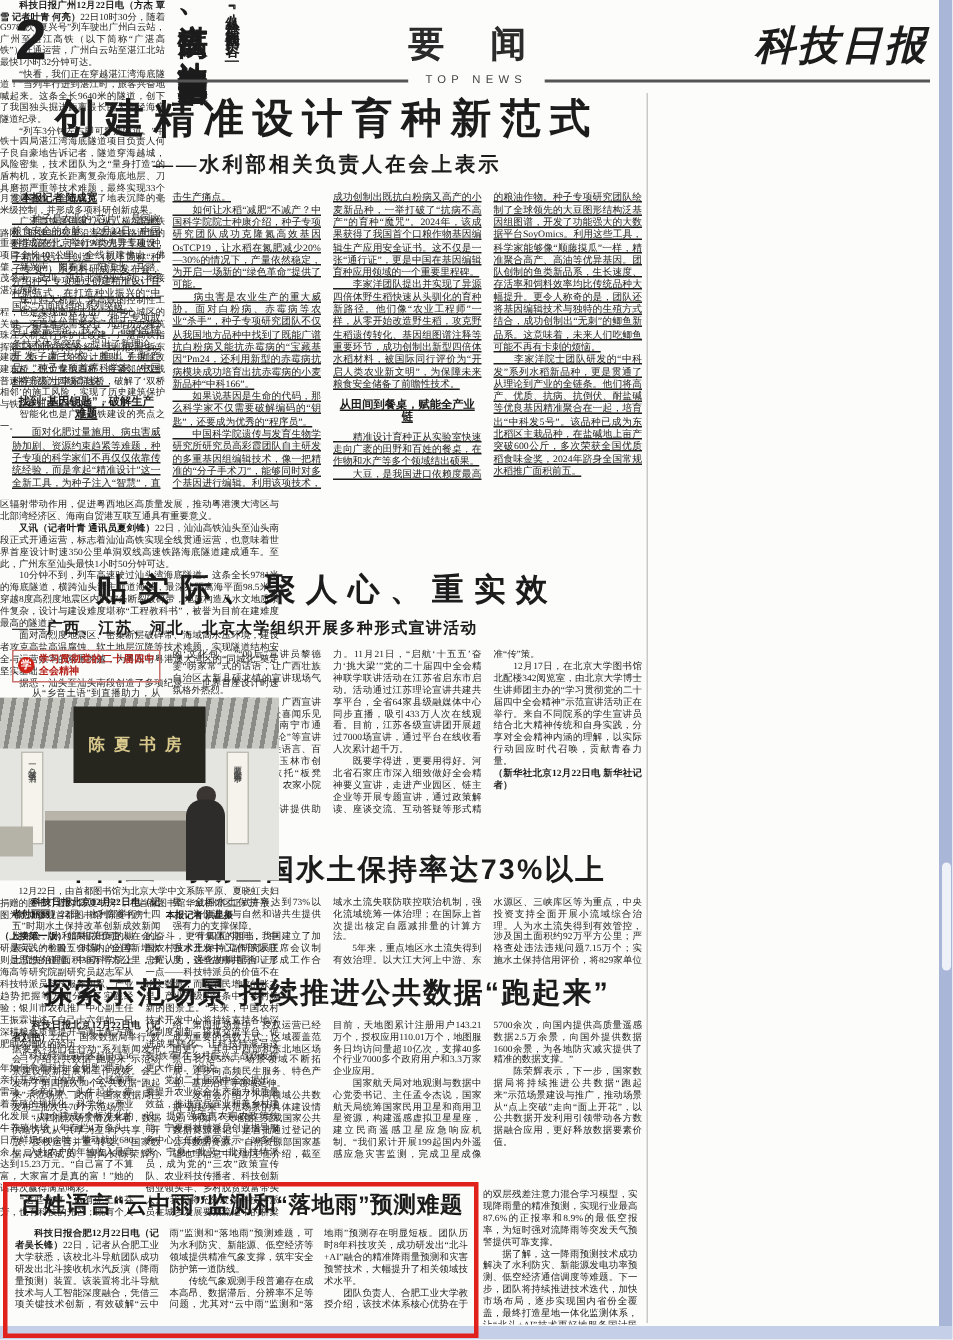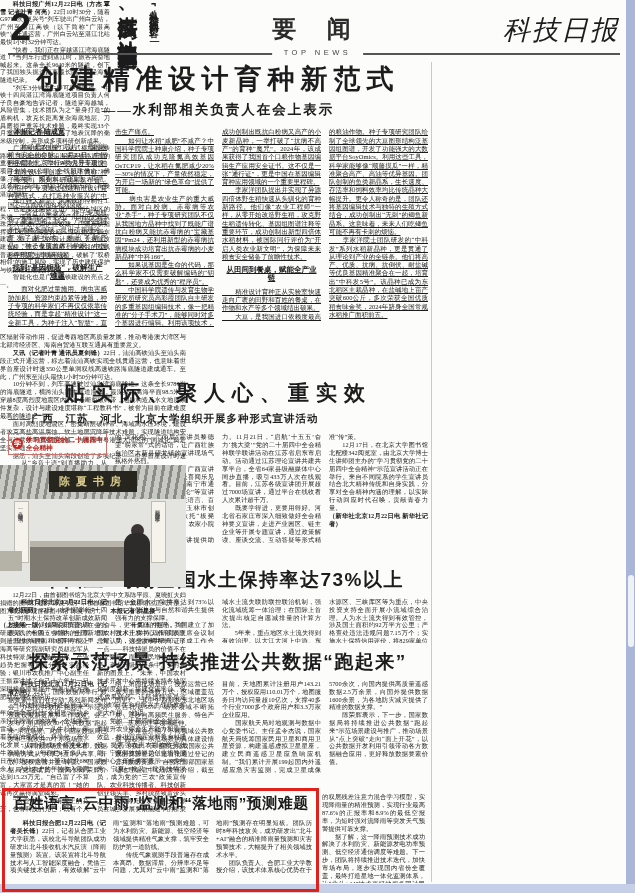--- a/index.html
+++ b/index.html
@@ -12,21 +12,21 @@
   .thumb{position:absolute;right:1px;top:575px;width:6px;height:72px;background:#eef1f8;border-radius:3px;}
   
   .pagenum{position:absolute;left:10px;top:8px;font-size:38px;font-weight:bold;line-height:1;}
   .dateblock{position:absolute;left:54px;top:15px;}
   .date{font-size:9px;font-weight:bold;}
   .editor{font-size:6.5px;color:#777;margin-top:4px;}
   .sec-cn{position:absolute;left:0;width:635px;top:13px;text-align:center;font-size:24px;font-weight:bold;letter-spacing:12px;color:#2b2b2b;}
   .hd-rule{position:absolute;left:8px;top:53px;width:612px;height:2px;background:#555;}
   .sec-en{position:absolute;left:50%;transform:translateX(-50%);top:48px;background:#fcfcfb;padding:0 12px;
           font-size:7.5px;font-weight:normal;letter-spacing:3.5px;color:#444;z-index:2;}
-  .masthead{position:absolute;right:16px;top:12px;font-size:27px;font-weight:normal;font-style:italic;letter-spacing:2px;}
+  .masthead{position:absolute;right:16px;top:12px;font-size:27px;font-weight:bold;font-style:italic;letter-spacing:2px;}
   .vrule{position:absolute;left:431px;top:62px;width:1px;height:820px;background:#c9c9c9;}
   
   .flow{white-space:pre-line;margin:0;}
   section{position:absolute;overflow:hidden;}
   .cols{column-gap:8px;overflow:hidden;text-align:justify;}
   p{margin:0;}
   b{font-weight:bold;}
   
   .main-art{left:8px;top:63px;width:420px;height:315px;}
   .h-main{font-size:27px;font-weight:bold;letter-spacing:6px;text-align:center;line-height:1.2;}
@@ -66,21 +66,21 @@
   .vhead{writing-mode:vertical-rl;text-orientation:upright;font-weight:bold;font-size:20px;letter-spacing:1px;
          margin-left:5px;height:328px;}
   .vkick{writing-mode:vertical-rl;text-orientation:upright;font-weight:bold;font-size:9.5px;letter-spacing:2px;
          margin-left:5px;height:322px;}
   .rail-wide{margin-top:5px;height:127px;font-size:6.3px;line-height:7.9px;text-align:justify;overflow:hidden;}
   
   .photo{margin-top:5px;position:relative;height:122px;background:linear-gradient(#dctsdcd8,#efefec);background-color:#e4e4e0;overflow:hidden;}
   .ceiling{position:absolute;top:0;left:0;right:0;height:34px;
            background:repeating-linear-gradient(100deg,#8a8a86 0 3px,#c9c9c4 3px 8px);}
   .plaque{position:absolute;top:6px;left:50%;transform:translateX(-50%);background:#26261f;color:#d9c98d;
-          font-size:11px;font-weight:bold;letter-spacing:6px;padding:3px 10px;white-space:nowrap;}
+          font-size:11px;font-weight:bold;letter-spacing:6px;padding:18px 10px;white-space:nowrap;}
   .scroll{position:absolute;top:36px;width:15px;height:62px;background:#f5f3eb;border:1px solid #bdbcb2;
           display:flex;justify-content:center;padding-top:4px;box-sizing:border-box;}
   .scroll span{writing-mode:vertical-rl;text-orientation:upright;font-size:5.5px;color:#444;letter-spacing:1px;}
   .scroll.l{left:14px;} .scroll.r{right:20px;}
   .case{position:absolute;bottom:6px;left:30px;width:116px;height:34px;background:#7e7a72;border-top:6px solid #b8b4aa;}
   .person{position:absolute;bottom:0;right:36px;width:26px;height:54px;background:#2e2c2a;border-radius:11px 11px 0 0;}
   .phead{position:absolute;bottom:50px;right:42px;width:13px;height:13px;border-radius:50%;background:#3a3532;}
   .sidetable{position:absolute;bottom:16px;left:0;width:22px;height:20px;background:#b5b2a8;}
   .cap{margin-top:4px;font-size:6.2px;line-height:8px;text-align:justify;}
   .cap b{margin-left:6px;white-space:nowrap;}

